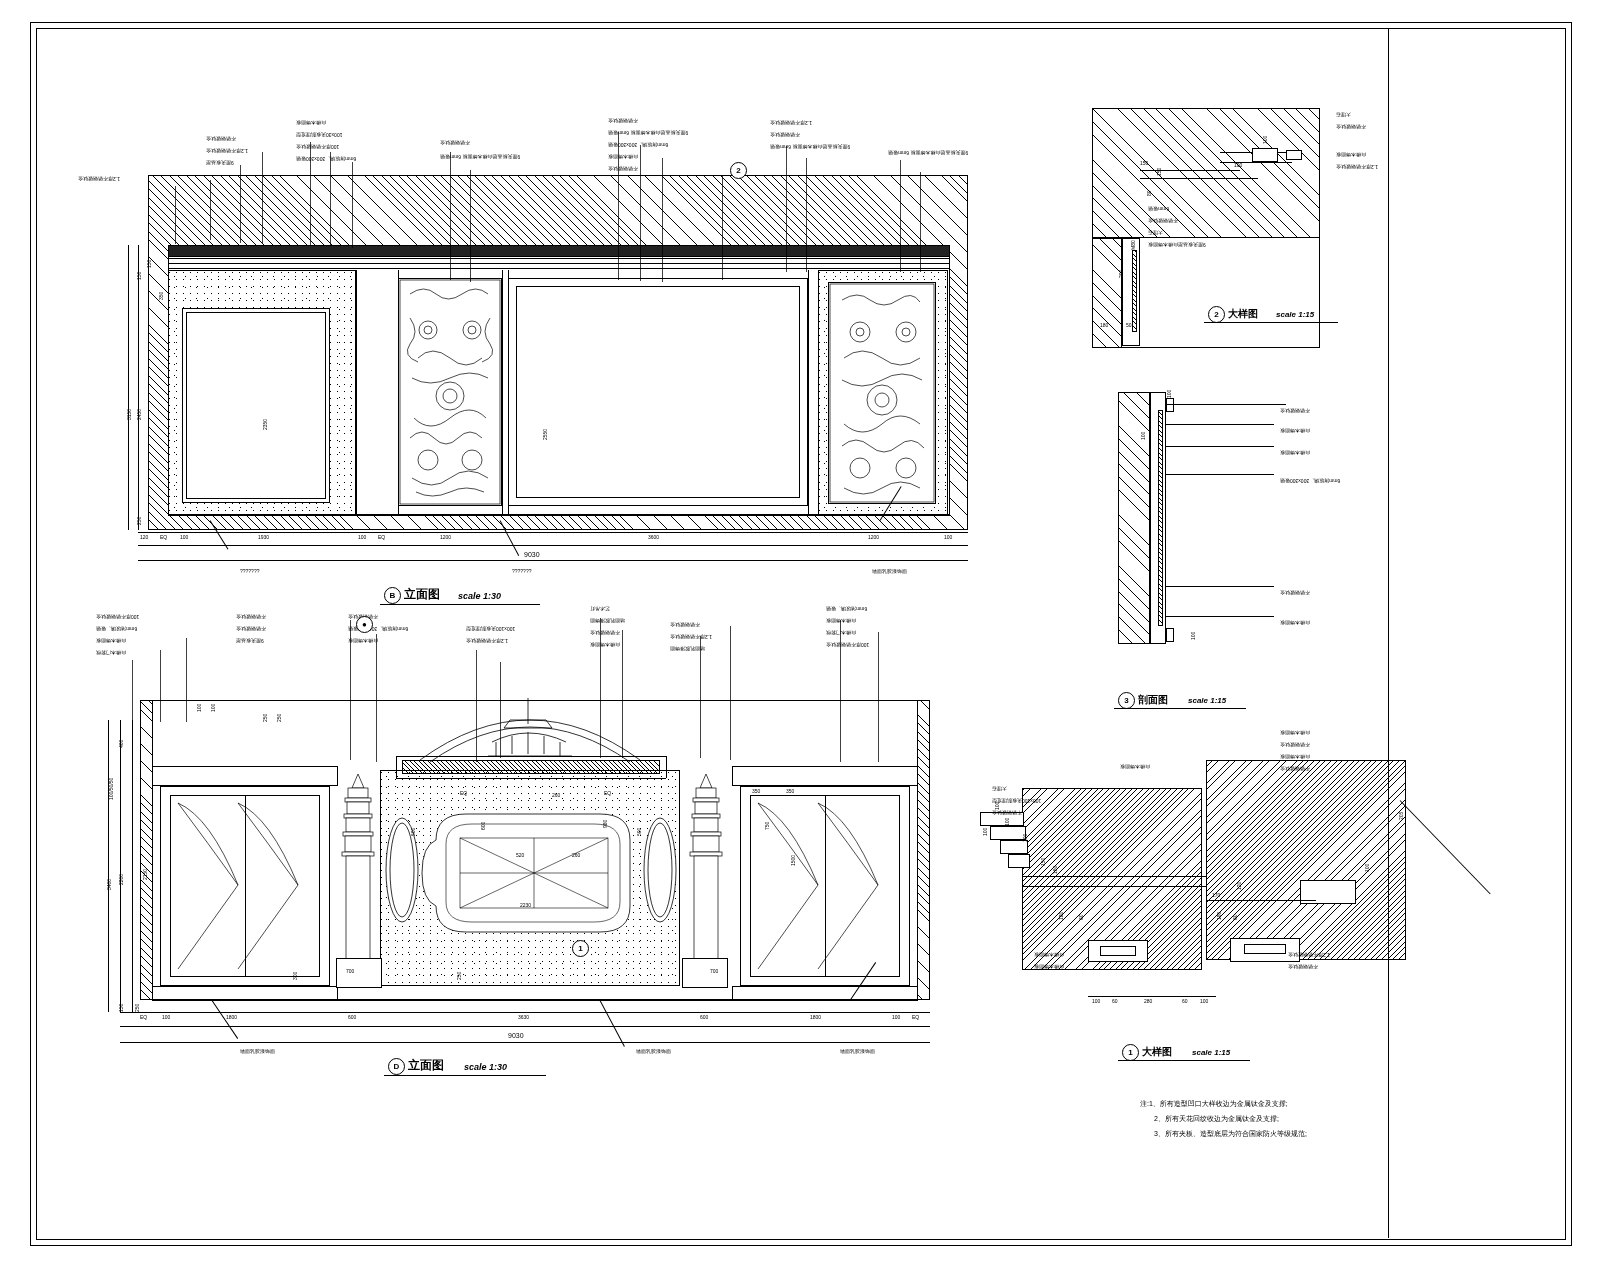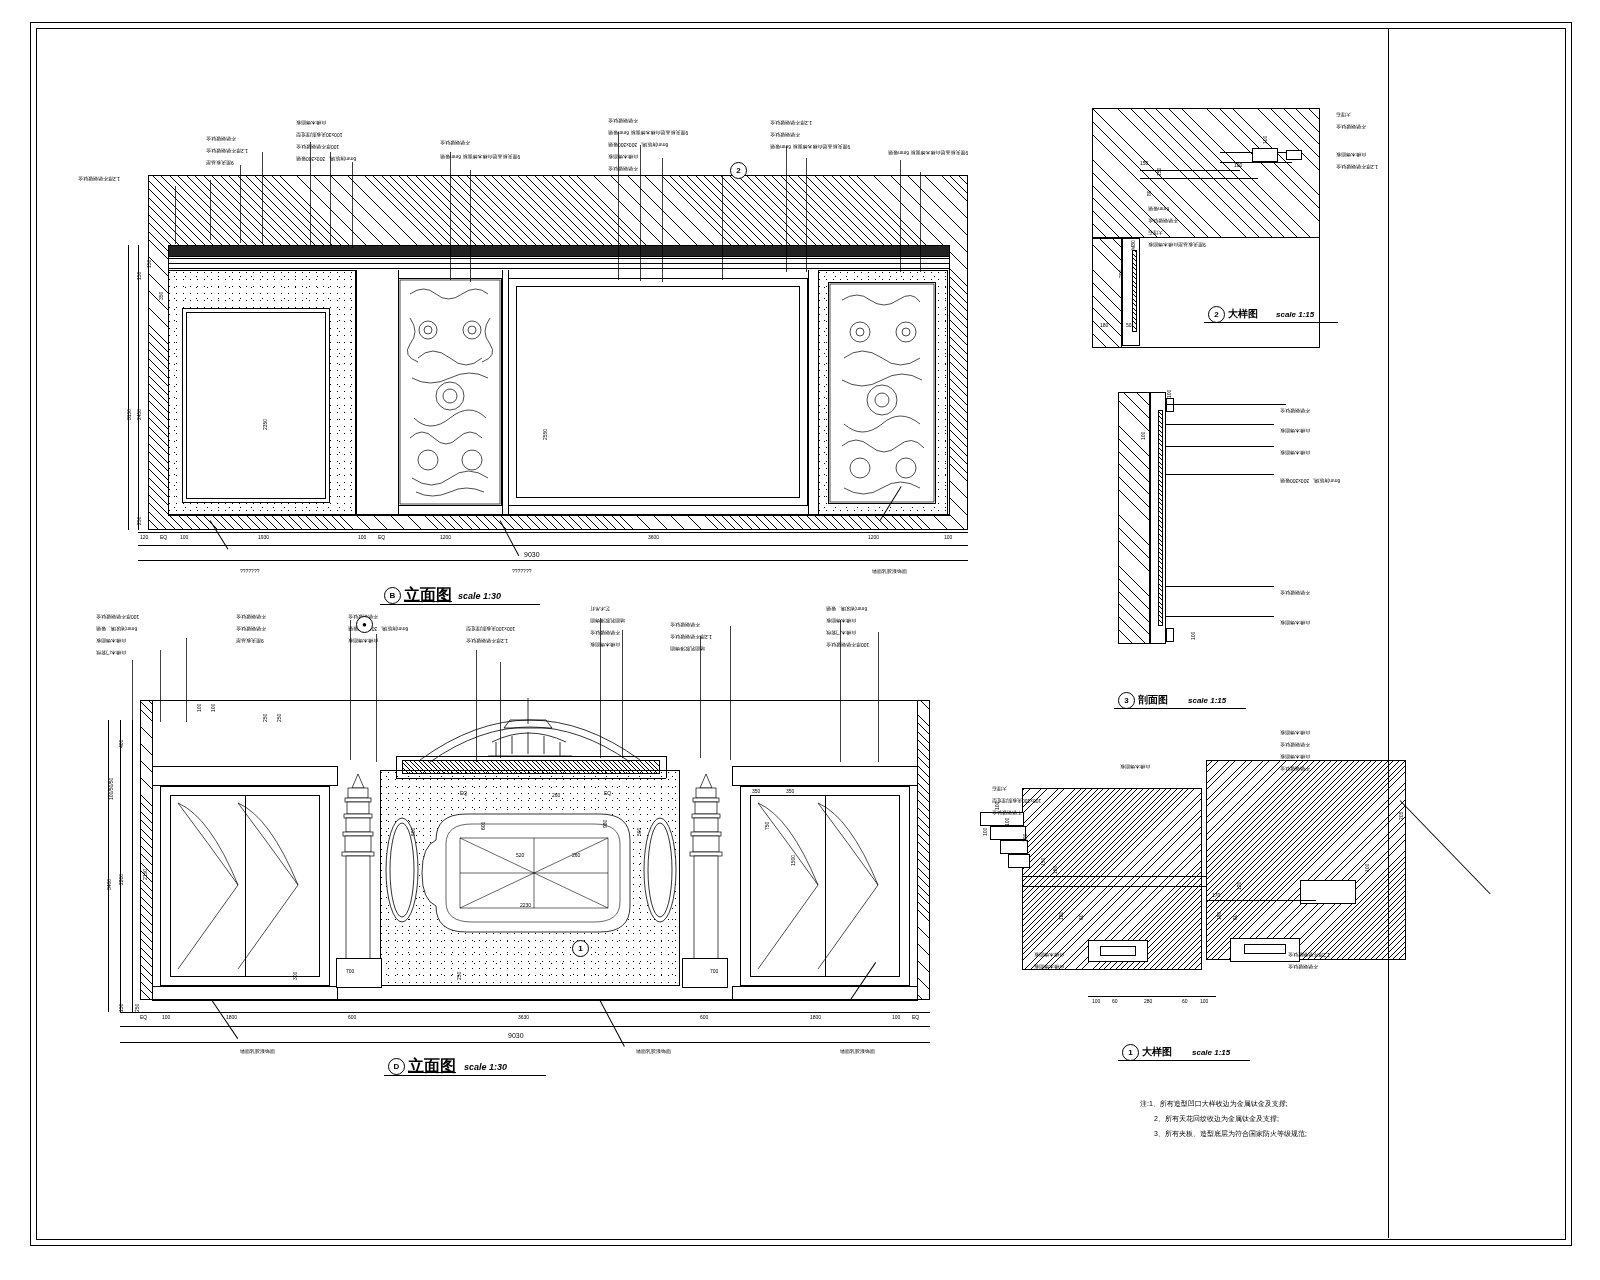--- a/index.html
+++ b/index.html
@@ -20,21 +20,21 @@
   .hatch135{background-image:repeating-linear-gradient(-45deg,#000 0 0.6px,transparent 0.6px 7px);}
   .hatch135d{background-image:repeating-linear-gradient(-45deg,#000 0 0.6px,transparent 0.6px 4px);}
   .xhatch{background-image:repeating-linear-gradient(45deg,#000 0 0.5px,transparent 0.5px 14px),repeating-linear-gradient(-45deg,#000 0 0.5px,transparent 0.5px 14px);}
   .stipple{background-image:radial-gradient(#000 0.55px,transparent 0.6px),radial-gradient(#000 0.45px,transparent 0.5px);background-size:11px 11px,7px 7px;background-position:0 0,4px 5px;}
   .dense45{background-image:repeating-linear-gradient(45deg,#000 0 0.7px,transparent 0.7px 3.2px);}
   .t5{position:absolute;font-size:5px;line-height:6px;white-space:nowrap;}
   .t7{position:absolute;font-size:7px;line-height:8px;white-space:nowrap;}
   .t8{position:absolute;font-size:8px;line-height:9px;white-space:nowrap;}
   .t9{position:absolute;font-size:9px;line-height:10px;white-space:nowrap;}
   .t10{position:absolute;font-size:10px;line-height:11px;white-space:nowrap;}
-  .t12{position:absolute;font-size:16px;line-height:13px;white-space:nowrap;text-decoration:underline;}
+  .t12{position:absolute;font-size:12px;line-height:13px;white-space:nowrap;}
   .rot{transform-origin:left top;transform:rotate(-90deg);}
   .rot180{transform-origin:center center;transform:rotate(180deg);}
   .ital{font-style:italic;font-weight:bold;}
   .bold{font-weight:bold;}
 
   
   .lead{position:absolute;height:0;border-top:0.7px solid #000;transform-origin:left center;}
 
   
   .cir{position:absolute;border:1px solid #000;border-radius:50%;display:flex;align-items:center;justify-content:center;font-size:8px;font-weight:bold;background:#fff;}

